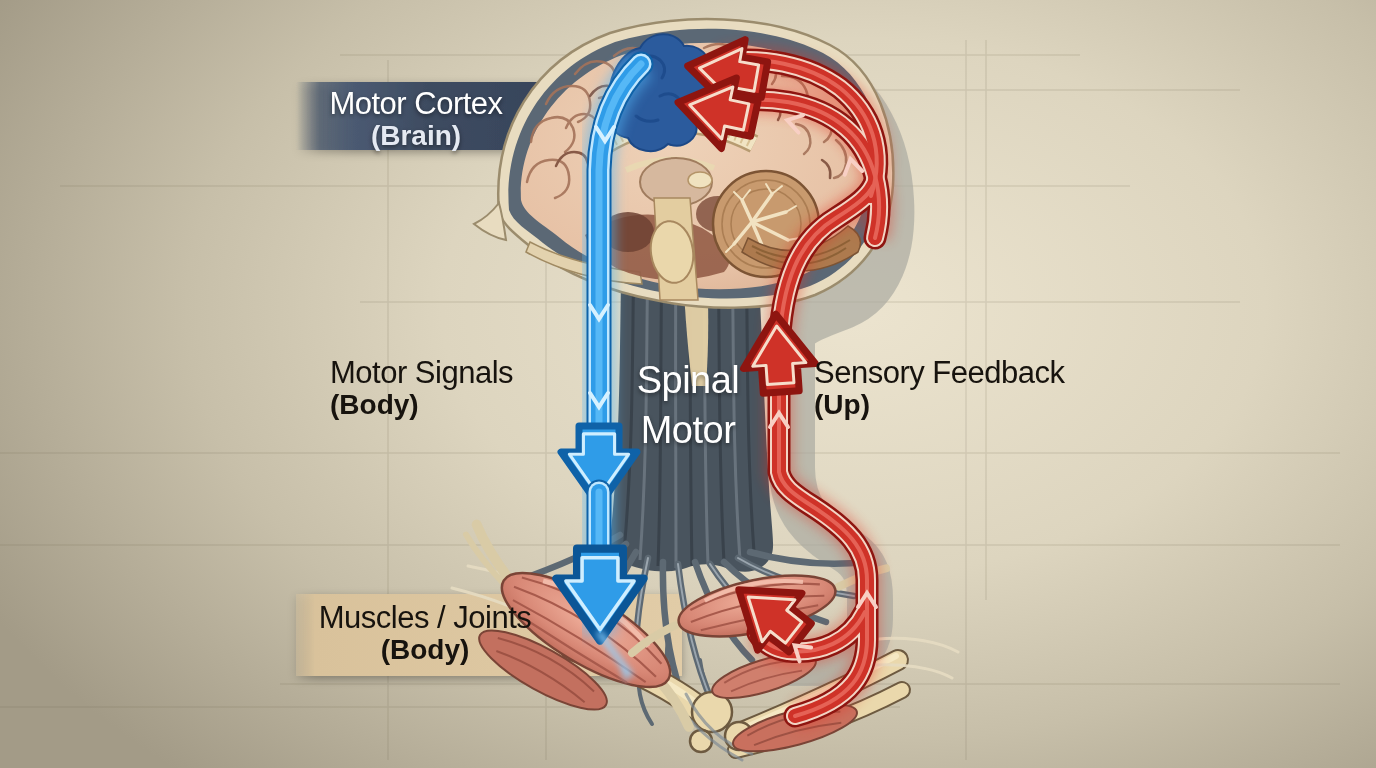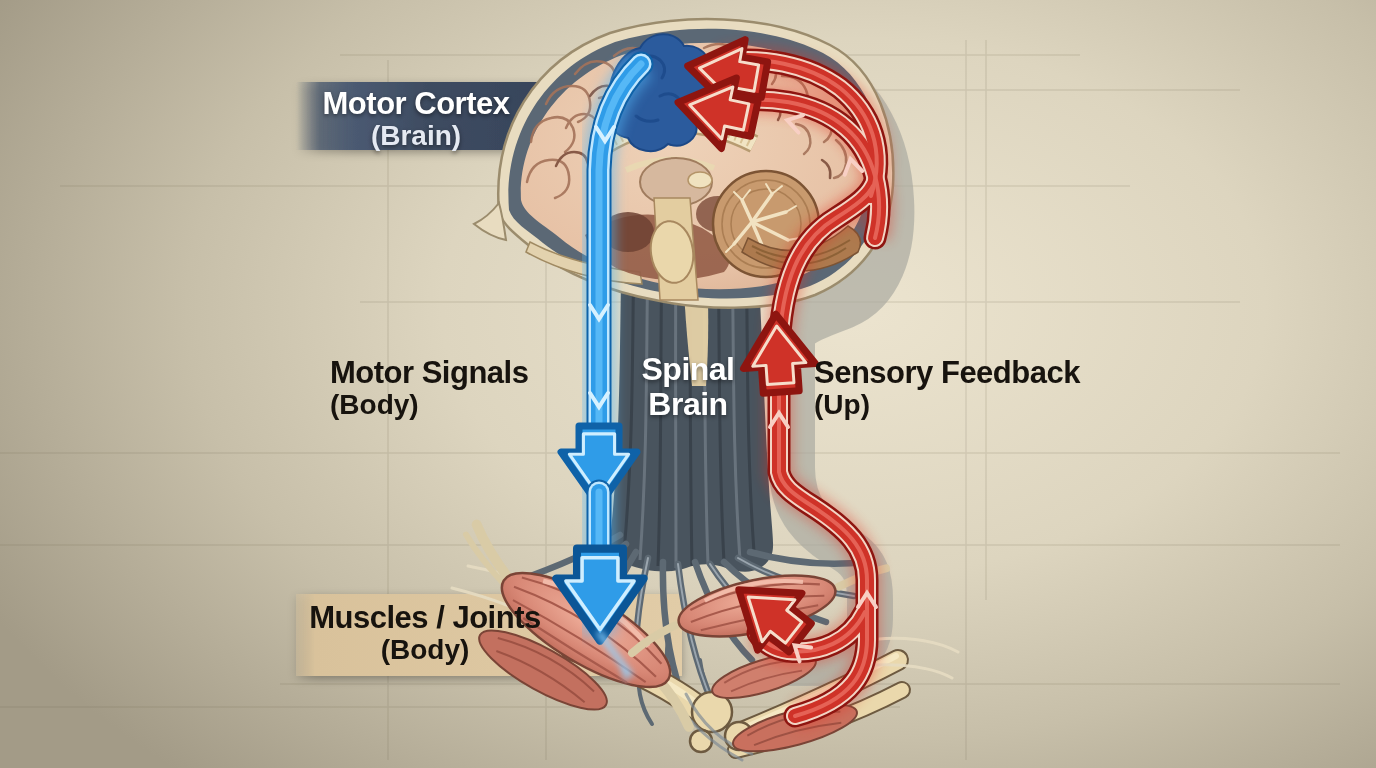--- a/index.html
+++ b/index.html
@@ -2,29 +2,29 @@
 <html><head>
 <meta charset="utf-8">
 <style>
   html,body{margin:0;padding:0;width:1376px;height:768px;overflow:hidden;
     font-family:"Liberation Sans","DejaVu Sans",sans-serif;}
   #stage{position:relative;width:1376px;height:768px;
     background:radial-gradient(ellipse 980px 640px at 62% 40%,
       #ece4cf 0%, #ddd5bf 42%, #c7bfa9 68%, #a39b87 100%);}
   #art{position:absolute;left:0;top:0;z-index:1;}
   .lbl{position:absolute;z-index:5;line-height:1.1;}
-  .lbl .main{font-weight:700;font-size:31px;letter-spacing:-0.5px;display:block;}
+  .lbl .main{font-weight:400;font-size:31px;letter-spacing:-0.5px;display:block;}
   .lbl .sub{font-weight:700;font-size:28px;display:block;}
   .dark{color:#17130e;}
   .light{color:#ffffff;text-shadow:0 2px 4px rgba(0,0,0,.45);}
   .sublight{color:#e4e9f2;text-shadow:0 2px 4px rgba(0,0,0,.45);}
   #lbl-motor-cortex{left:297px;top:87px;width:238px;text-align:center;}
   #lbl-motor-signals{left:330px;top:356px;width:248px;text-align:left;}
   #lbl-spinal-cord{left:630px;top:352px;width:116px;text-align:center;}
-  #lbl-spinal-cord .main{font-size:32px;}
+  #lbl-spinal-cord .main{font-size:38px;margin-top:8px;}
   #lbl-sensory{left:814px;top:356px;width:290px;text-align:left;}
   #lbl-muscles{left:300px;top:601px;width:250px;text-align:center;}
 </style>
 </head>
 <body>
 
 <div id="stage">
 
 <svg id="art" width="1376" height="768" viewBox="0 0 1376 768">
   <defs>
@@ -401,21 +401,21 @@
   <span class="sub sublight">(Brain)</span>
 </div>
 
 <div class="lbl" id="lbl-motor-signals">
   <span class="main dark">Motor Signals</span>
   <span class="sub dark">(Body)</span>
 </div>
 
 <div class="lbl" id="lbl-spinal-cord">
   <span class="main light">Spinal</span>
-  <span class="main light">Brain</span>
+  <span class="main light">Motor</span>
 </div>
 
 <div class="lbl" id="lbl-sensory">
   <span class="main dark">Sensory Feedback</span>
   <span class="sub dark">(Up)</span>
 </div>
 
 <div class="lbl" id="lbl-muscles">
   <span class="main dark">Muscles / Joints</span>
   <span class="sub dark">(Body)</span>

